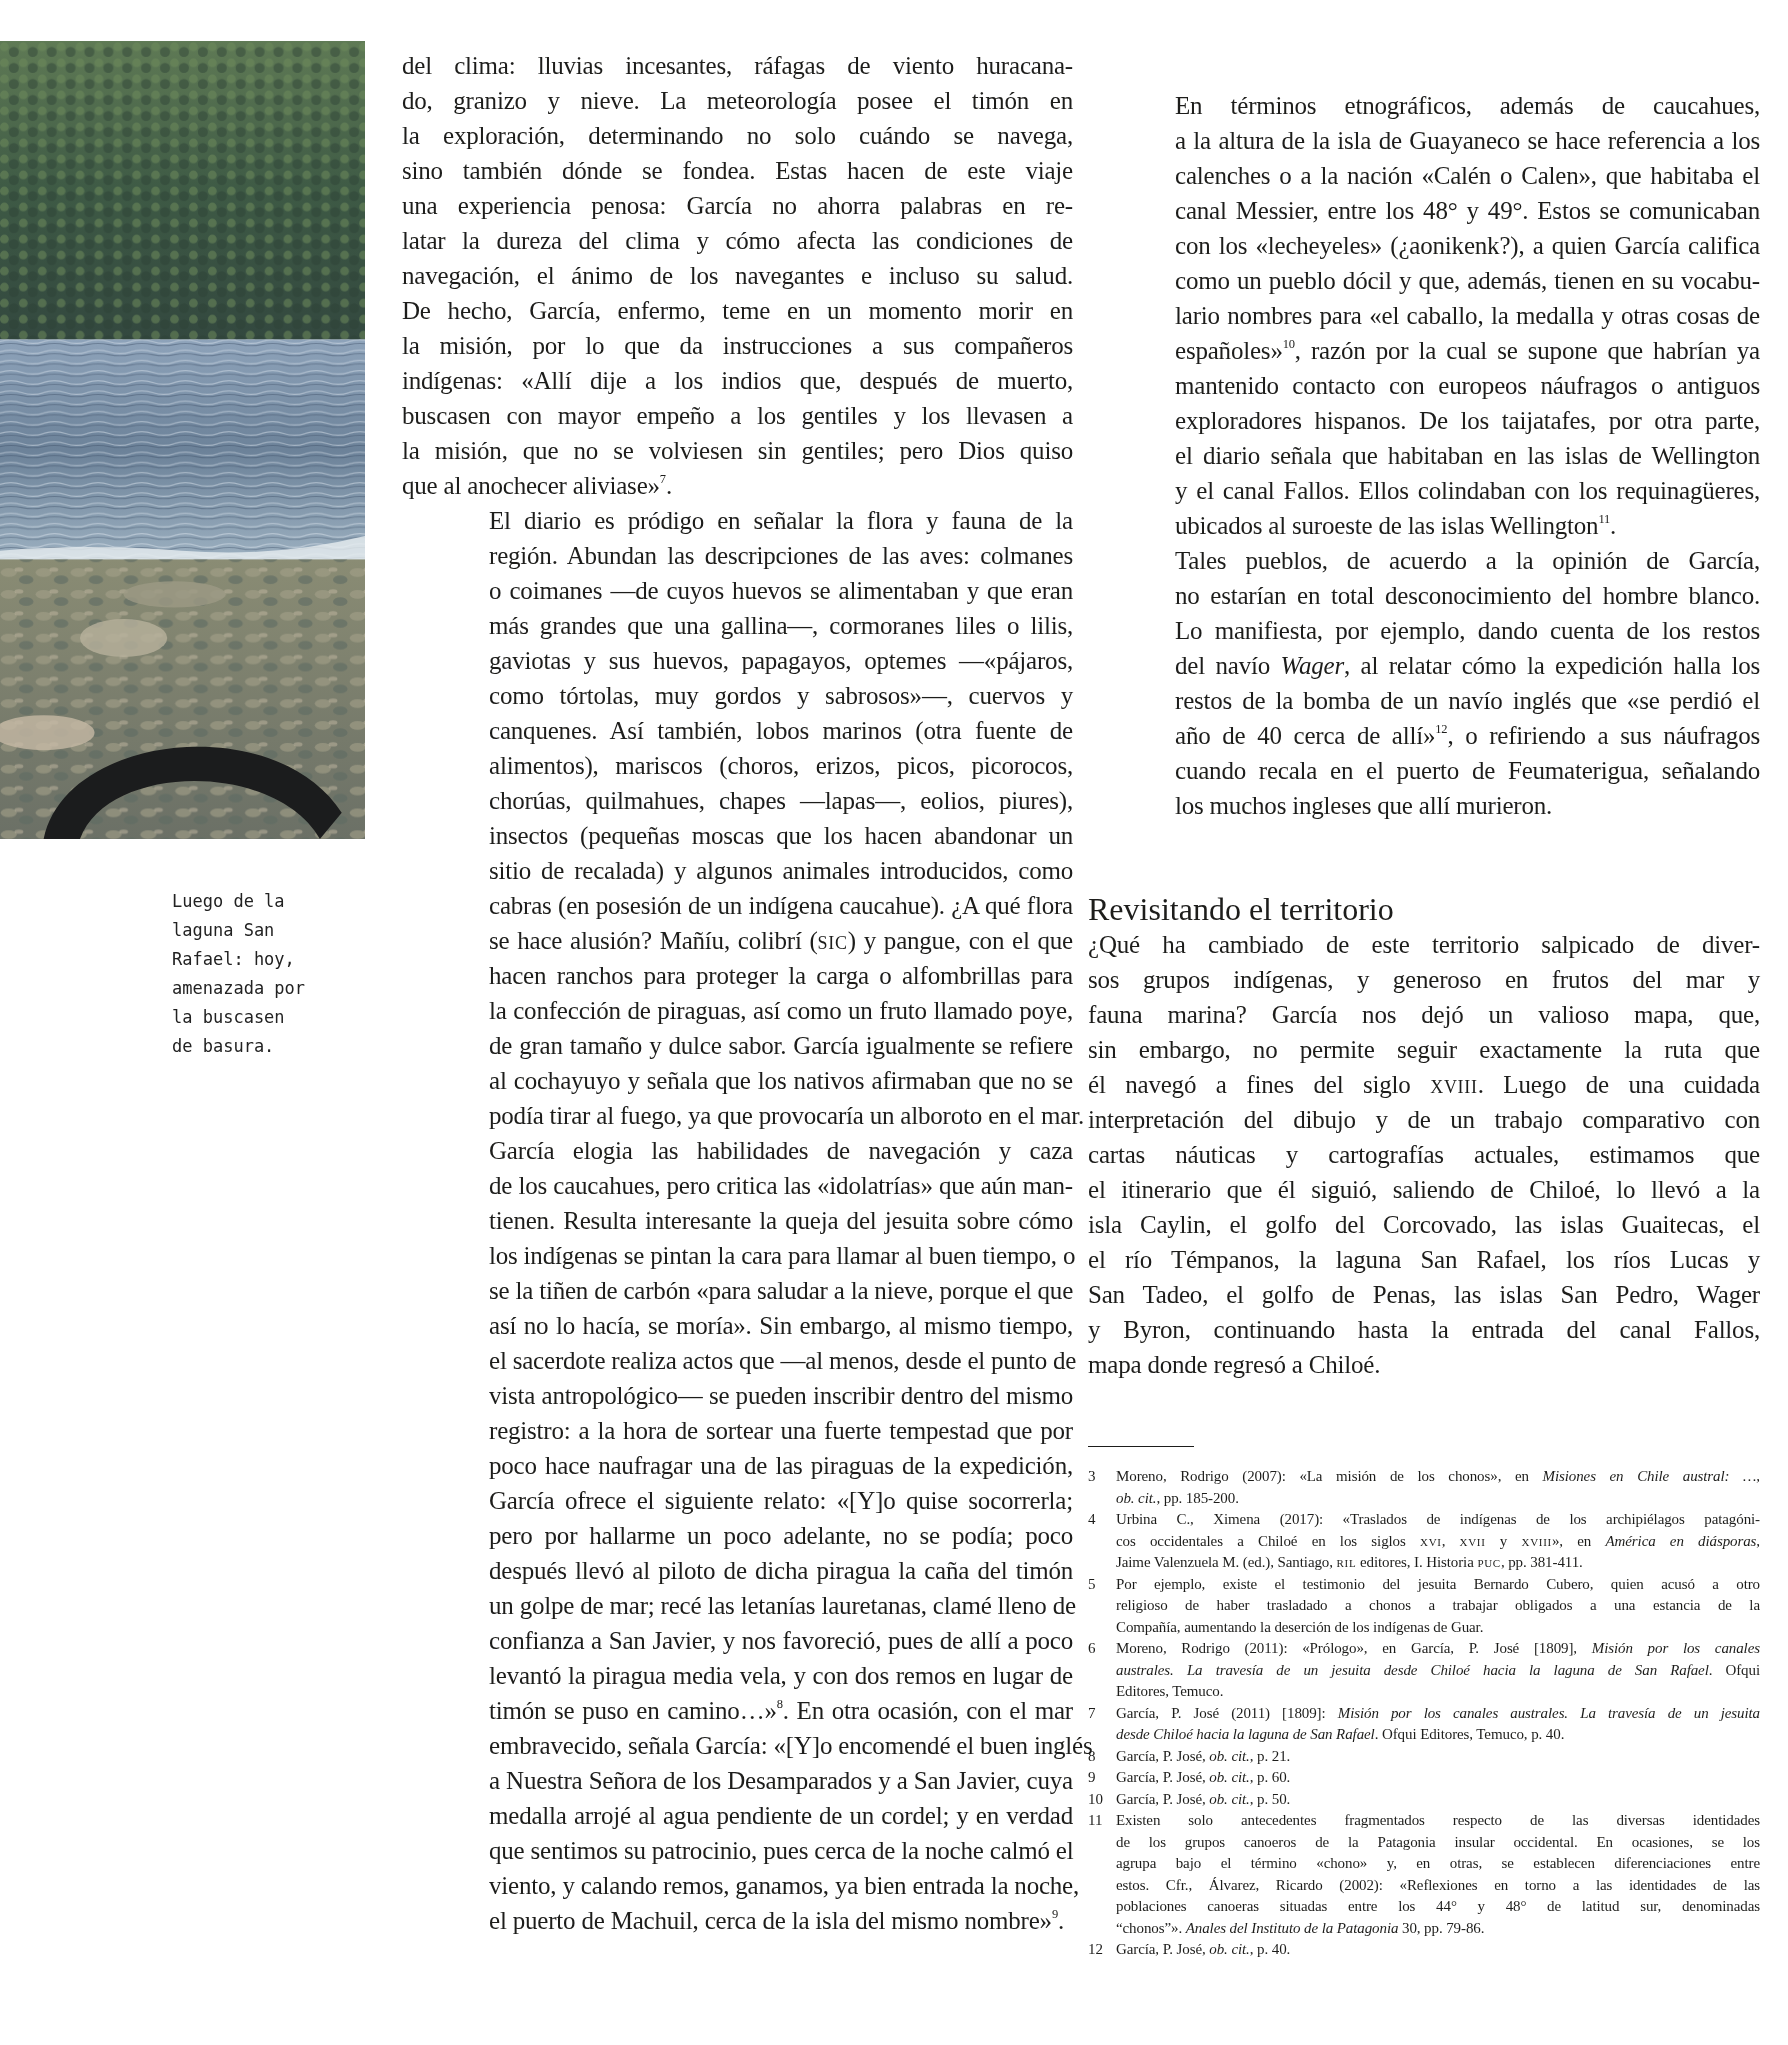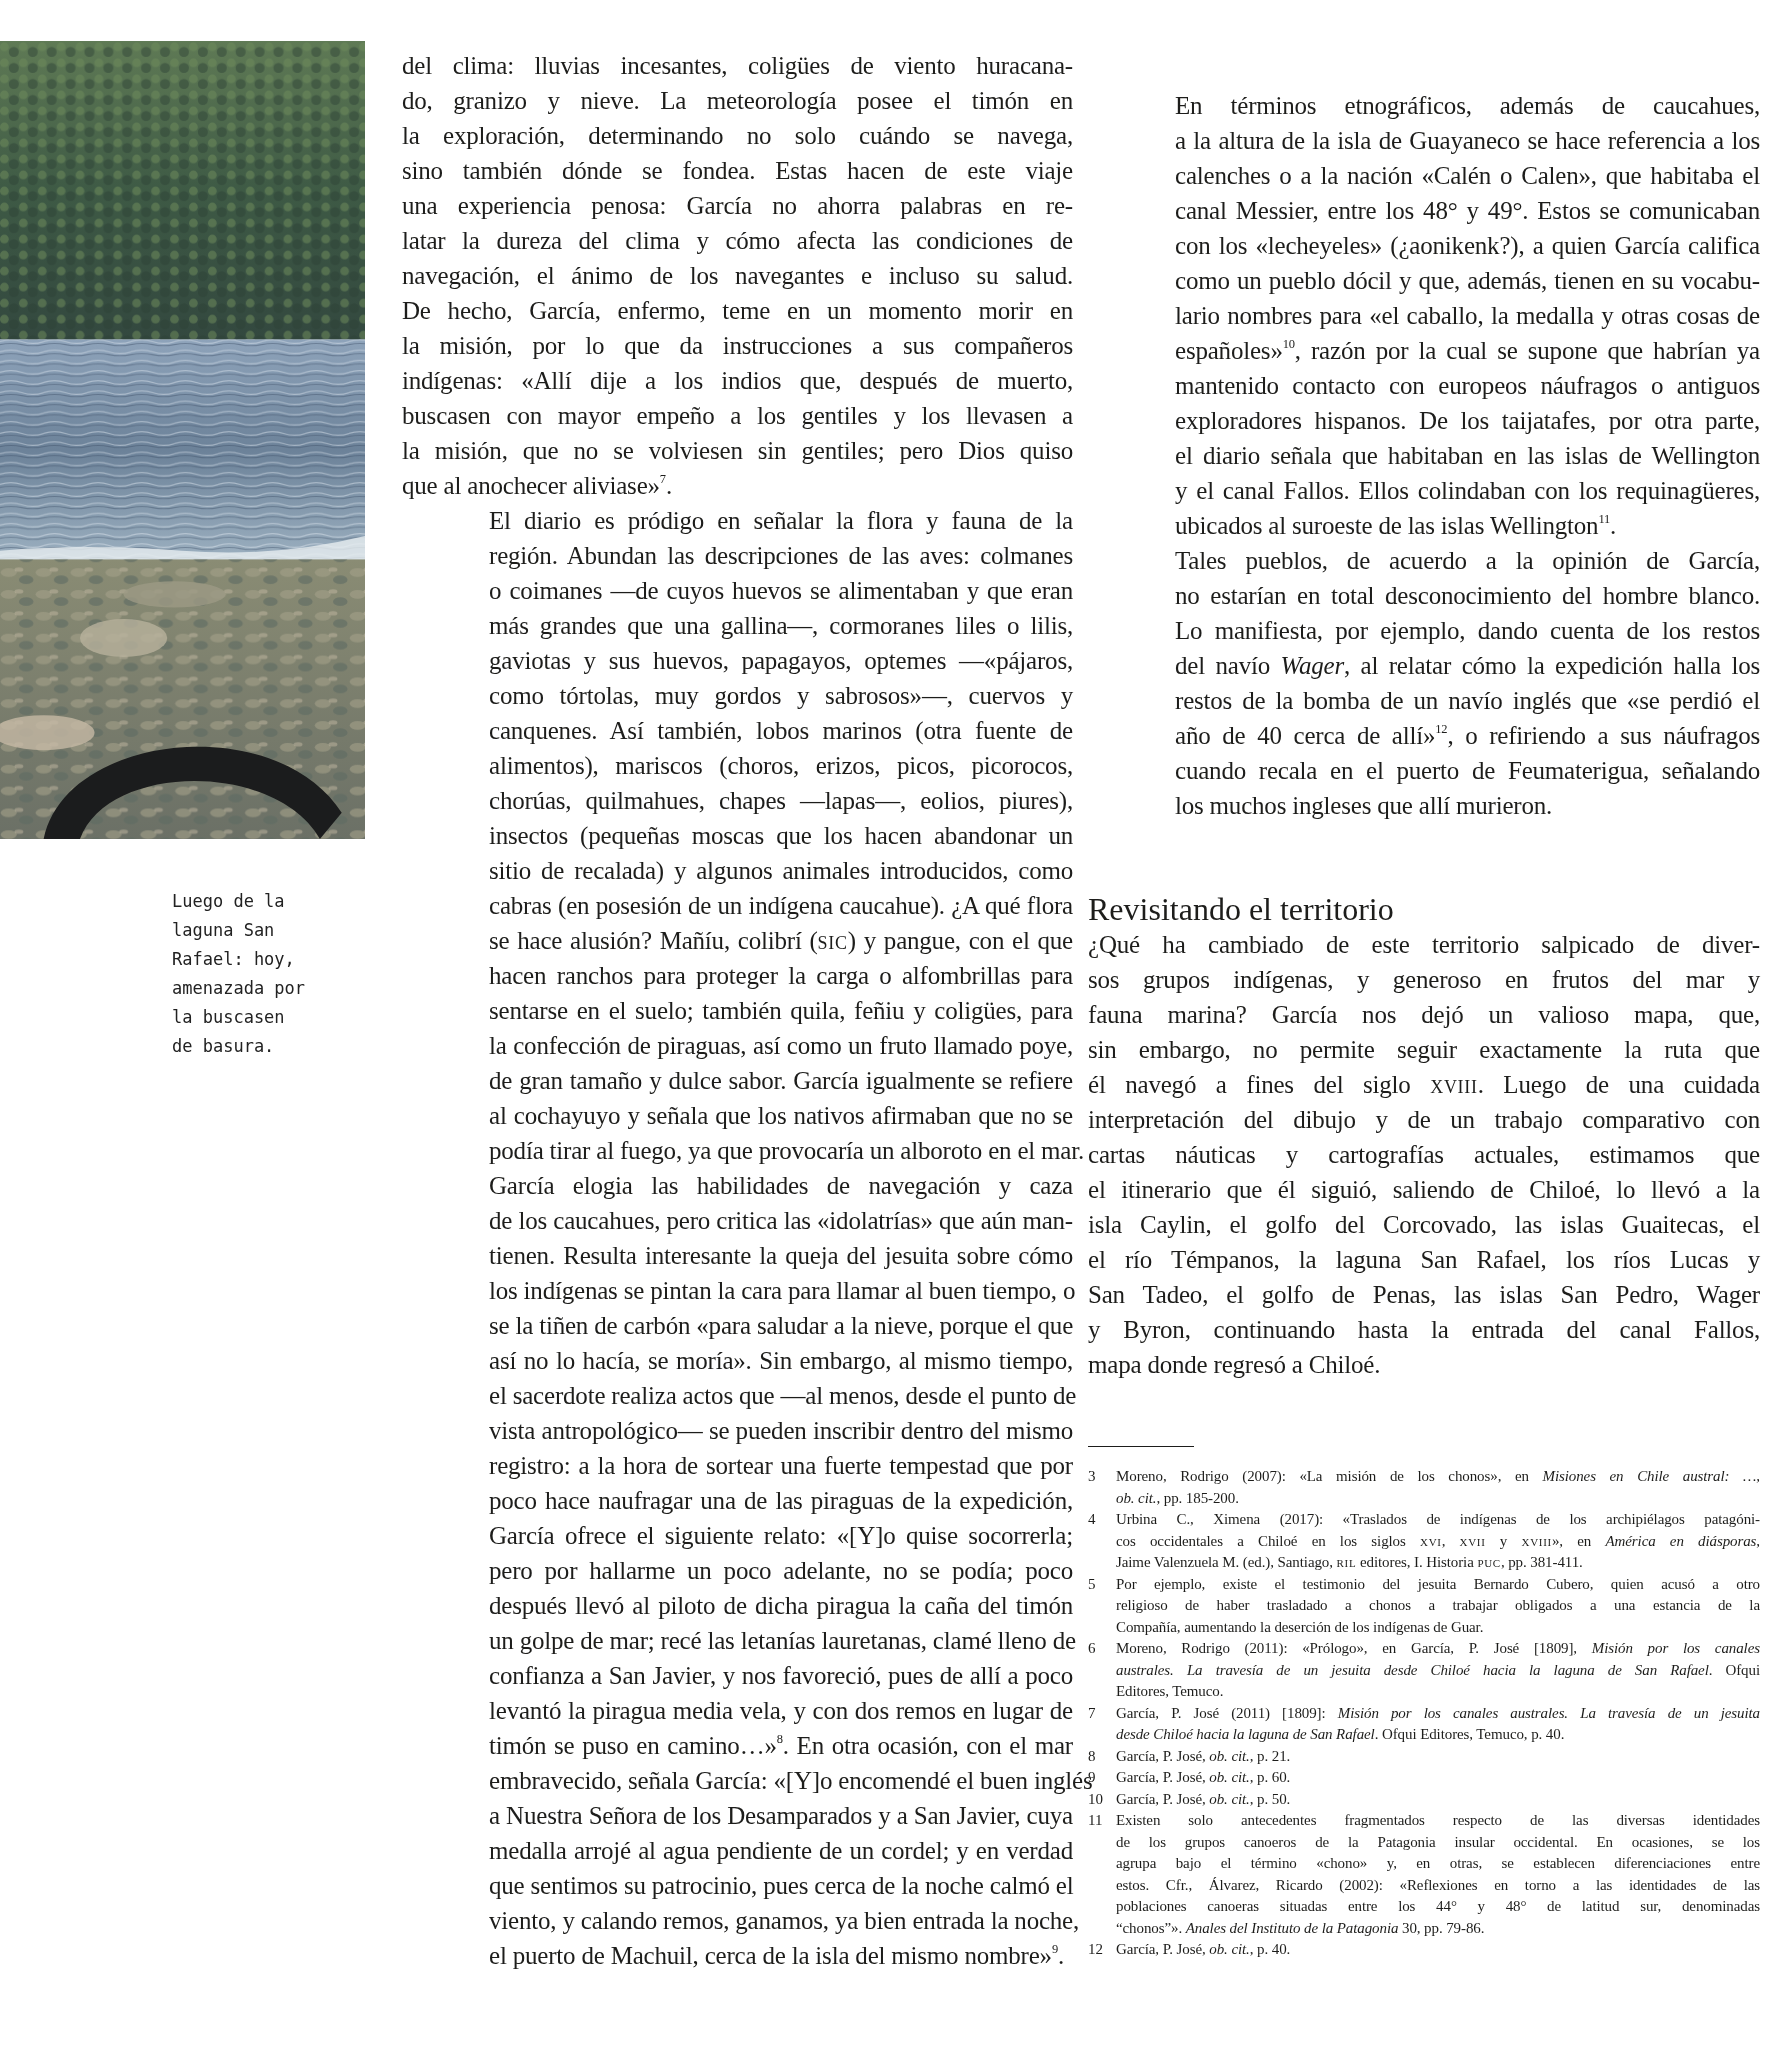--- a/index.html
+++ b/index.html
@@ -82,21 +82,21 @@
   <span>Luego de la</span>
   <span>laguna San</span>
   <span>Rafael: hoy,</span>
   <span>amenazada por</span>
   <span>la buscasen</span>
   <span>de basura.</span>
 </div>
 
 <div class="col col-mid">
   <p id="mid-p0">
-      <span class="line"><span>del clima: lluvias incesantes, coligües de viento huracana-</span></span>
+      <span class="line"><span>del clima: lluvias incesantes, ráfagas de viento huracana-</span></span>
       <span class="line"><span>do, granizo y nieve. La meteorología posee el timón en</span></span>
       <span class="line"><span>la exploración, determinando no solo cuándo se navega,</span></span>
       <span class="line"><span>sino también dónde se fondea. Estas hacen de este viaje</span></span>
       <span class="line"><span>una experiencia penosa: García no ahorra palabras en re-</span></span>
       <span class="line"><span>latar la dureza del clima y cómo afecta las condiciones de</span></span>
       <span class="line"><span>navegación, el ánimo de los navegantes e incluso su salud.</span></span>
       <span class="line"><span>De hecho, García, enfermo, teme en un momento morir en</span></span>
       <span class="line"><span>la misión, por lo que da instrucciones a sus compañeros</span></span>
       <span class="line"><span>indígenas: «Allí dije a los indios que, después de muerto,</span></span>
       <span class="line"><span>buscasen con mayor empeño a los gentiles y los llevasen a</span></span>
@@ -111,21 +111,20 @@
       <span class="line"><span>gaviotas y sus huevos, papagayos, optemes —«pájaros,</span></span>
       <span class="line"><span>como tórtolas, muy gordos y sabrosos»—, cuervos y</span></span>
       <span class="line"><span>canquenes. Así también, lobos marinos (otra fuente de</span></span>
       <span class="line"><span>alimentos), mariscos (choros, erizos, picos, picorocos,</span></span>
       <span class="line"><span>chorúas, quilmahues, chapes —lapas—, eolios, piures),</span></span>
       <span class="line"><span>insectos (pequeñas moscas que los hacen abandonar un</span></span>
       <span class="line"><span>sitio de recalada) y algunos animales introducidos, como</span></span>
       <span class="line"><span>cabras (en posesión de un indígena caucahue). ¿A qué flora</span></span>
       <span class="line"><span>se hace alusión? Mañíu, colibrí (</span><span class="sc">sic</span><span>) y pangue, con el que</span></span>
       <span class="line"><span>hacen ranchos para proteger la carga o alfombrillas para</span></span>
-      <span class="line"><span>sentarse en el suelo; también quila, feñiu y coligües, para</span></span>
       <span class="line"><span>la confección de piraguas, así como un fruto llamado poye,</span></span>
       <span class="line"><span>de gran tamaño y dulce sabor. García igualmente se refiere</span></span>
       <span class="line"><span>al cochayuyo y señala que los nativos afirmaban que no se</span></span>
       <span class="line last"><span>podía tirar al fuego, ya que provocaría un alboroto en el mar.</span></span>
     </p>
   <p class="indent" id="mid-p2">
       <span class="line"><span>García elogia las habilidades de navegación y caza</span></span>
       <span class="line"><span>de los caucahues, pero critica las «idolatrías» que aún man-</span></span>
       <span class="line"><span>tienen. Resulta interesante la queja del jesuita sobre cómo</span></span>
       <span class="line"><span>los indígenas se pintan la cara para llamar al buen tiempo, o</span></span>

